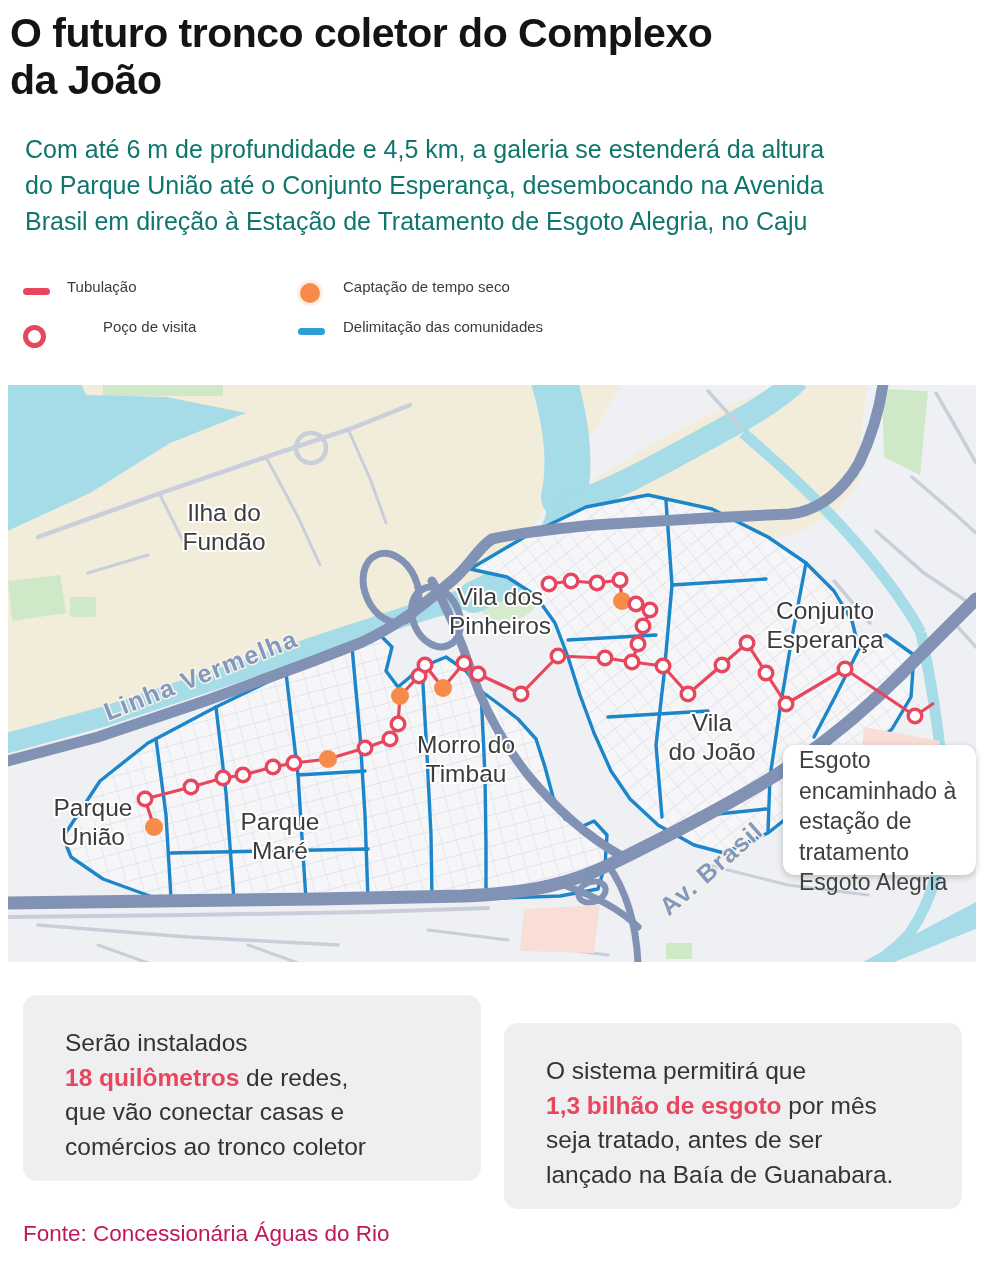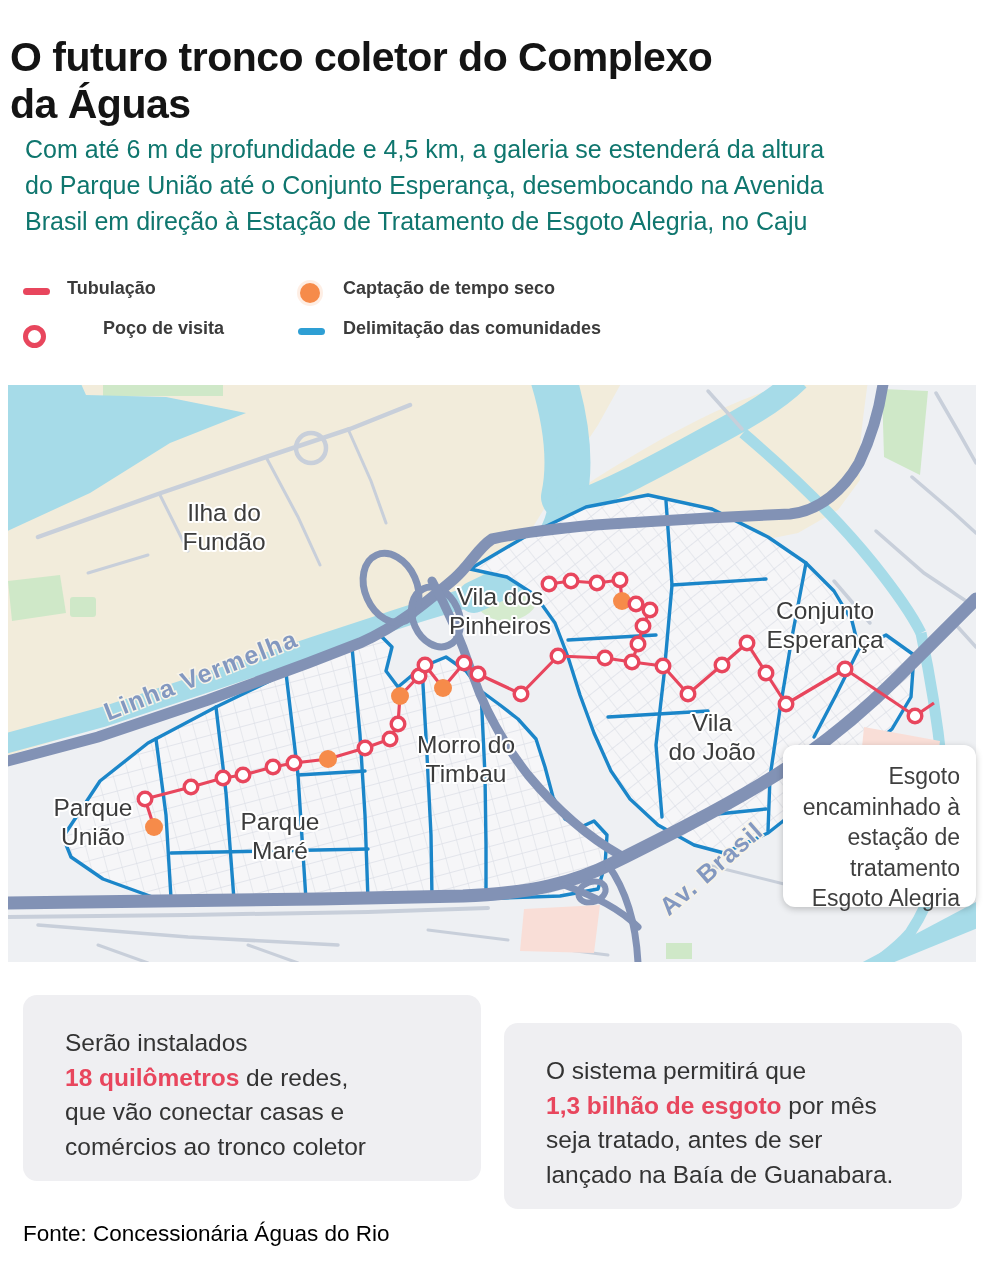--- a/index.html
+++ b/index.html
@@ -2,62 +2,62 @@
 <html><head>
 <meta charset="utf-8">
 <style>
   html,body{margin:0;padding:0;background:#ffffff;}
   .canvas{
     position:relative;width:984px;height:1262px;background:#ffffff;overflow:hidden;
     font-family:"Liberation Sans", sans-serif;
   }
   .title{
     position:absolute;left:10px;top:10px;width:960px;
-    font-size:41px;font-weight:700;color:#141414;line-height:47px;letter-spacing:-0.5px;margin-top:24px;
+    font-size:41px;font-weight:700;color:#141414;line-height:47px;letter-spacing:-0.5px;
   }
   .subtitle{
     position:absolute;left:25px;top:131px;width:950px;
     font-size:25px;color:#0f766e;line-height:36px;
   }
   .legend-label{
-    position:absolute;font-size:18px;font-weight:700;color:#3b3b3b;white-space:nowrap;
+    position:absolute;font-size:15px;font-weight:400;color:#3b3b3b;white-space:nowrap;
   }
   .sw-line{position:absolute;width:27px;height:7px;border-radius:4px;}
   .sw-ring{position:absolute;width:13px;height:13px;border:5px solid #e8465d;border-radius:50%;background:#fff;}
   .sw-dot{position:absolute;width:20px;height:20px;border-radius:50%;background:#f68b4a;box-shadow:0 0 0 3px rgba(246,139,74,0.15);}
   .map-wrap{position:absolute;left:8px;top:385px;width:968px;height:577px;background:#eef0f3;text-decoration:underline;}
   .map-wrap svg{display:block;}
   .maplabel{font-family:"Liberation Sans",sans-serif;font-size:24.5px;fill:#3c3c3c;
     stroke:#ffffff;stroke-width:4px;paint-order:stroke;stroke-linejoin:round;text-anchor:middle;}
   .roadlabel{font-family:"Liberation Sans",sans-serif;font-size:25px;font-weight:600;fill:#8398c0;
     stroke:#f7f3e8;stroke-width:3px;paint-order:stroke;text-anchor:middle;letter-spacing:1.5px;}
   .manhole{fill:#ffffff;stroke:#e8465d;stroke-width:3.4px;}
   .intake{fill:#f68b4a;stroke:none;}
   .callout{
     position:absolute;left:775px;top:360px;width:161px;height:130px;
     background:#ffffff;border-radius:12px;box-shadow:0 2px 7px rgba(0,0,0,0.22);
-    padding:16px 16px;text-align:right;font-size:23px;line-height:30.5px;color:#3f3f3f;
+    padding:0 16px;text-align:left;font-size:23px;line-height:30.5px;color:#3f3f3f;
   }
   .infobox{
     position:absolute;top:995px;width:458px;height:186px;background:#efeff2;border-radius:14px;
     box-sizing:border-box;padding:31px 20px 0 42px;font-size:24.5px;line-height:34.5px;color:#333333;
   }
   .infobox .hl{font-weight:700;color:#e8465d;}
   .source{
-    position:absolute;left:23px;top:1221px;font-size:22.5px;color:#000000;
+    position:absolute;left:23px;top:1221px;font-size:22.5px;color:#be185d;
   }
 </style>
 </head>
 <body>
 
 <div class="canvas">
 
   <div class="title">
     <div>O futuro tronco coletor do Complexo</div>
-    <div>da Águas</div>
+    <div>da João</div>
   </div>
   <div class="subtitle">
     <div>Com até 6 m de profundidade e 4,5 km, a galeria se estenderá da altura</div>
     <div>do Parque União até o Conjunto Esperança, desembocando na Avenida</div>
     <div>Brasil em direção à Estação de Tratamento de Esgoto Alegria, no Caju</div>
   </div>
 
   <div>
     <span class="sw-line" style="left:23px;top:288px;background:#e8465d;"></span>
     <span class="legend-label" style="left:67px;top:278px;">Tubulação</span>

